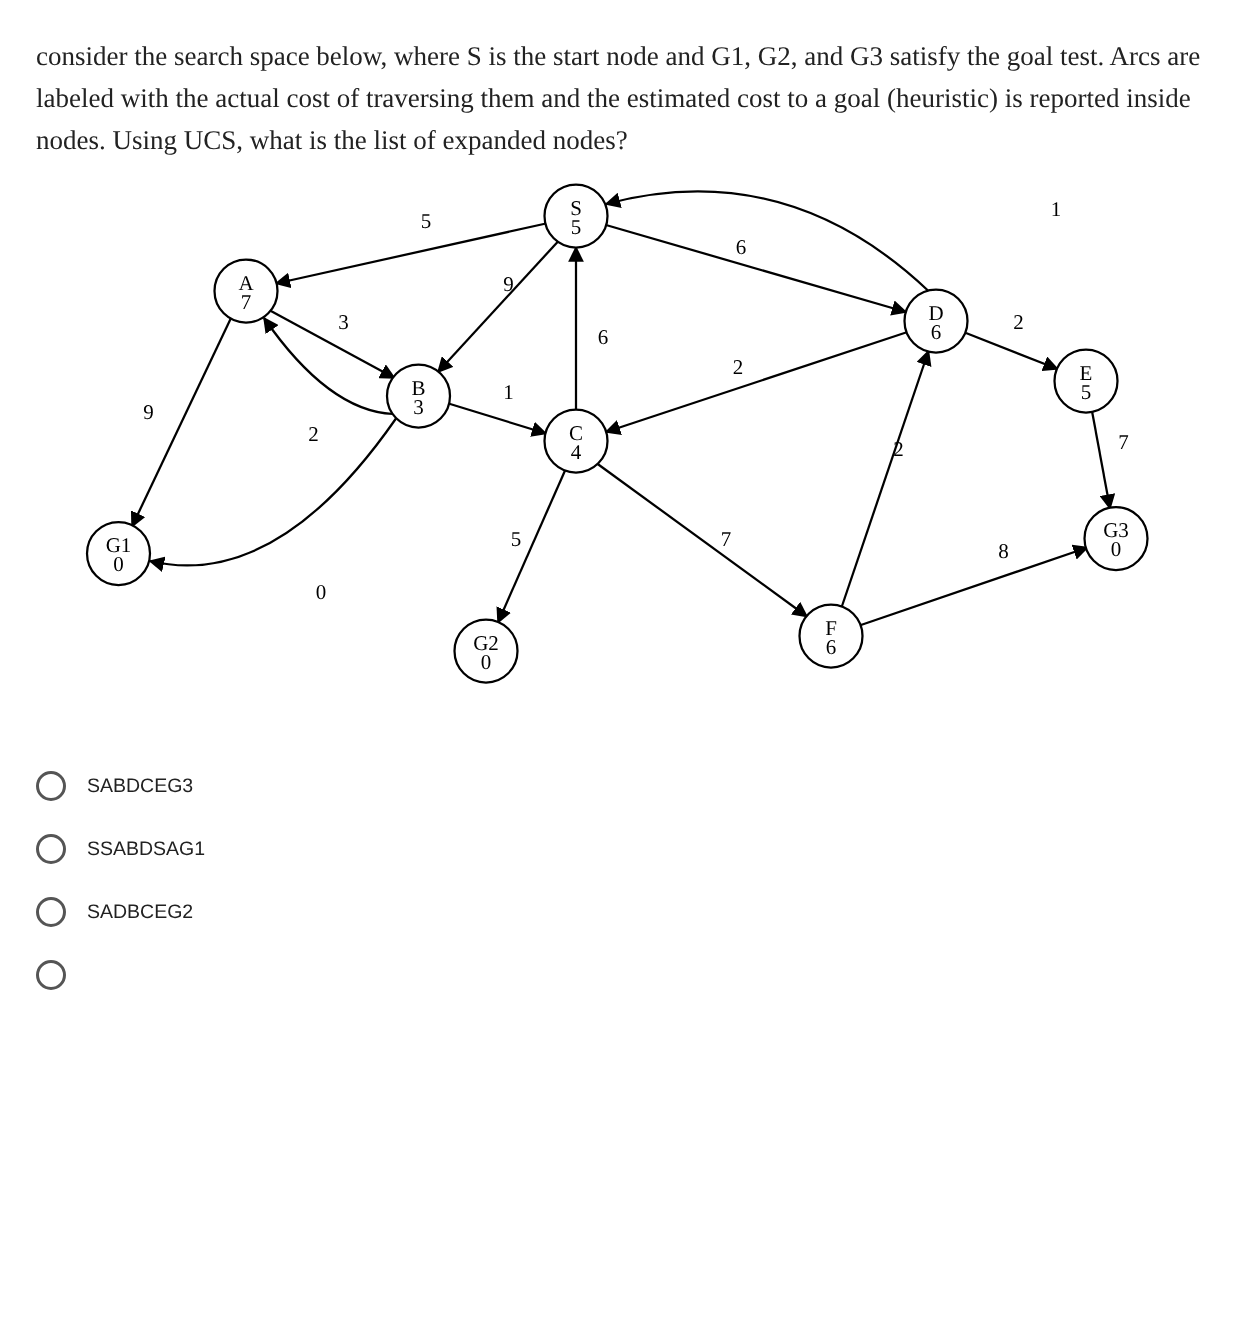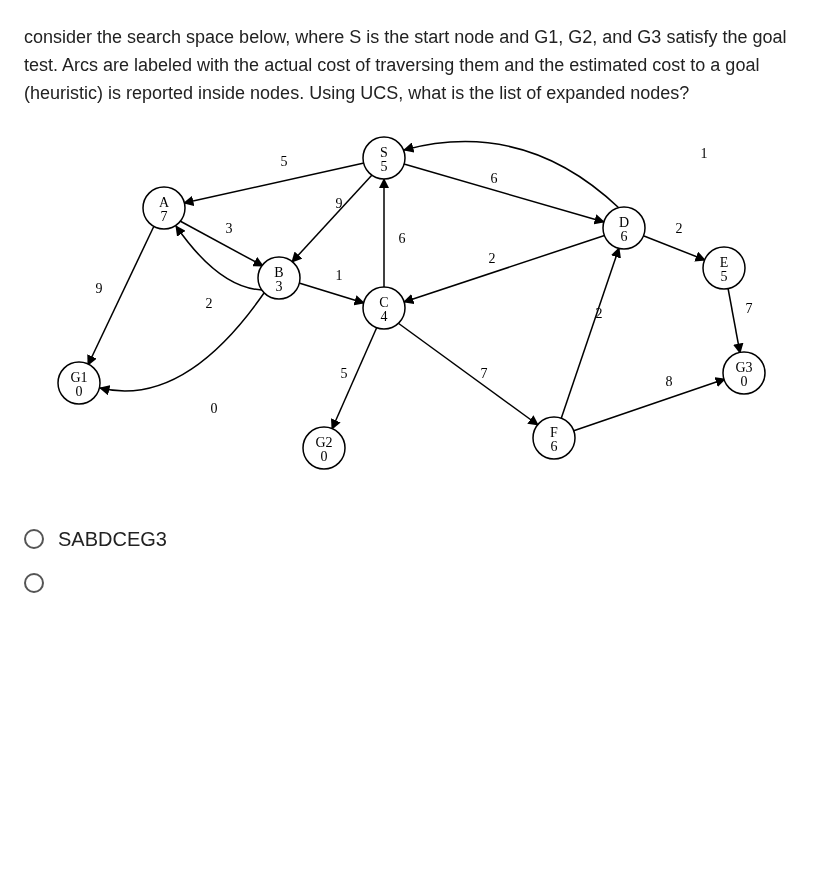--- a/index.html
+++ b/index.html
@@ -7,21 +7,22 @@
     padding: 24px;
     font-family: Arial, Helvetica, sans-serif;
     font-size: 18px;
     color: #222;
     background: #fff;
     width: 829px;
     box-sizing: border-box;
   }
   .question-text {
     line-height: 1.55;
-    margin-bottom: 20px;
+    margin-bottom: 6px;
+    font-family: Liberation Serif, serif;
   }
   .diagram-wrap {
     width: 760px;
     height: 370px;
     position: relative;
     margin-bottom: 30px;
   }
   svg { overflow: visible; }
   .node-circle {
     fill: #fff;
@@ -58,21 +59,21 @@
   }
   .radio {
     width: 20px;
     height: 20px;
     border: 2px solid #555;
     border-radius: 50%;
     box-sizing: border-box;
     flex-shrink: 0;
   }
   .opt-label {
-    font-size: 20px;
+    font-size: 13px;
   }
 </style>
 </head>
 <body>
 
 <div class="question-text">consider the search space below, where S is the start node and G1, G2, and G3 satisfy the goal test. Arcs are labeled with the actual cost of traversing them and the estimated cost to a goal (heuristic) is reported inside nodes. Using UCS, what is the list of expanded nodes?</div>
 
 <div class="diagram-wrap">
 <svg width="760" height="370" viewBox="0 0 760 370">
   <defs>
@@ -186,14 +187,22 @@
 </svg>
 </div>
 
 <div class="options">
   <div class="option">
     <span class="radio"></span>
     <span class="opt-label">SABDCEG3</span>
   </div>
   <div class="option">
     <span class="radio"></span>
+    <span class="opt-label">SSABDSAG1</span>
+  </div>
+  <div class="option">
+    <span class="radio"></span>
+    <span class="opt-label">SADBCEG2</span>
+  </div>
+  <div class="option">
+    <span class="radio"></span>
   </div>
 </div>
 
 </body></html>

